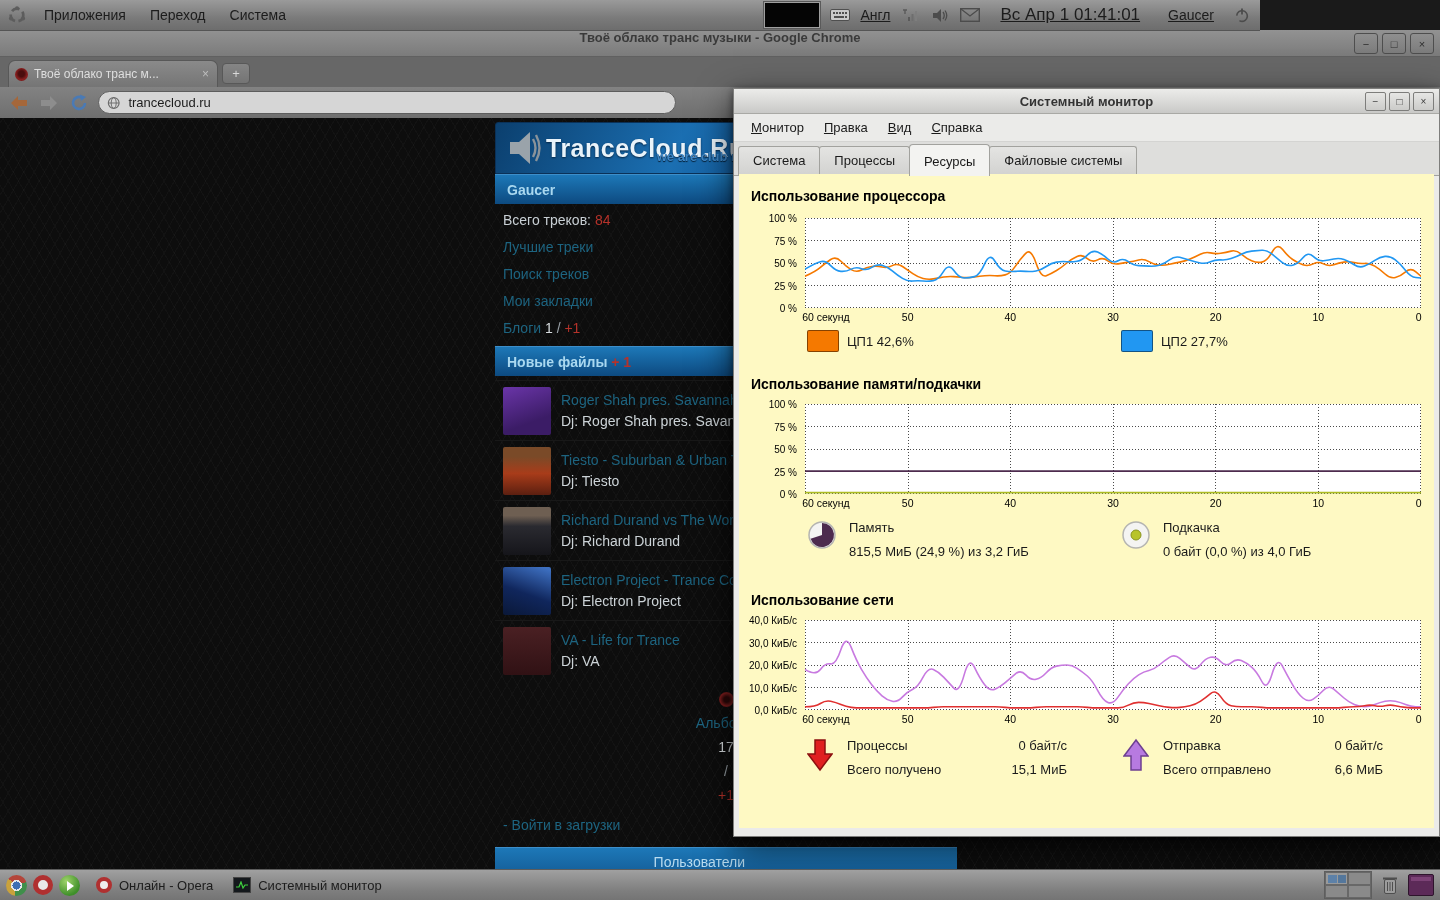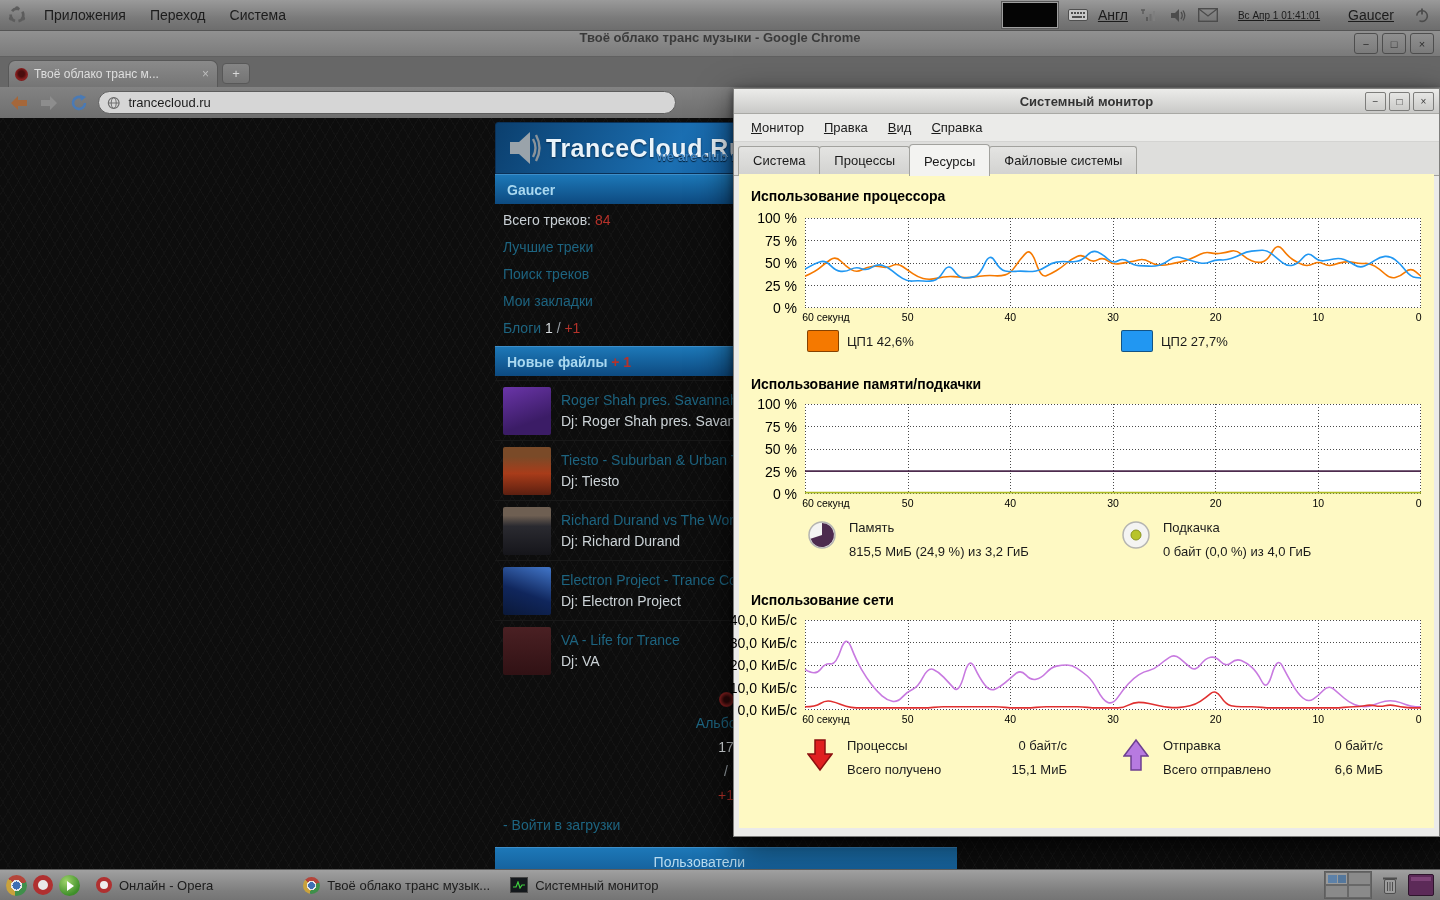--- a/index.html
+++ b/index.html
@@ -1,29 +1,29 @@
 <!DOCTYPE html>
 <html><head>
 <meta charset="utf-8">
 <style>
   html,body{margin:0;padding:0;}
   body{width:1440px;height:900px;overflow:hidden;position:relative;
        font-family:"Liberation Sans","DejaVu Sans",sans-serif;background:#1a1a1a;}
 
   
-  .top-panel{position:absolute;top:0;left:0;width:1440px;height:30px;z-index:50;
+  .top-panel{position:absolute;top:0;left:0;width:1260px;height:30px;z-index:50;
     background:linear-gradient(#9a9a9a,#7a7a7a 60%,#6d6d6d);border-bottom:1px solid #555;
     display:flex;align-items:center;color:#1c1c1c;font-size:14px;}
   .panel-menu{padding:0 12px;height:100%;display:flex;align-items:center;cursor:default;}
   .panel-left{display:flex;align-items:center;height:100%;}
   .panel-right{margin-left:auto;display:flex;align-items:center;height:100%;gap:10px;padding-right:8px;text-decoration:underline;}
   .logo-icon{width:18px;height:18px;margin:0 6px 0 8px;}
   .tray-black{width:54px;height:24px;background:#050505;border:1px solid #9f9f9f;outline:1px solid #5a5a5a;}
   .tray-icon{width:20px;height:16px;display:flex;align-items:center;justify-content:center;}
-  .clock{font-size:10px;padding:0 10px;}
+  .clock{font-size:17px;padding:0 10px;}
   .user-name{padding:0 8px;}
 
   
   .chrome-win{position:absolute;top:30px;left:0;width:1440px;height:840px;background:#6d6d6d;z-index:1;}
   .chrome-title{height:26px;background:linear-gradient(#929292,#7b7b7b);display:flex;align-items:flex-start;
     border-bottom:1px solid #606060;position:relative;}
   .chrome-title .t{flex:1;text-align:center;font-weight:bold;font-size:13px;color:#3a3a3a;}
   .winbtns{position:absolute;right:6px;top:3px;display:flex;gap:4px;}
   .wbtn{width:22px;height:19px;border:1px solid #4e4e4e;border-radius:3px;display:flex;align-items:center;
     justify-content:center;font-size:11px;color:#2d2d2d;background:linear-gradient(#8f8f8f,#7c7c7c);}
@@ -98,21 +98,21 @@
   .mon-menubar{height:27px;display:flex;align-items:center;padding-left:8px;gap:2px;border-bottom:1px solid #d4d4d2;}
   .mon-menubar .mi{padding:3px 9px;}
   .mfirst{text-decoration:underline;}
   .mon-tabs{height:33px;background:#dededc;border-bottom:1px solid #a2a29e;display:flex;align-items:flex-end;padding-left:4px;}
   .mtab{padding:6px 14px 7px;border:1px solid #a2a29e;border-bottom:none;background:linear-gradient(#e4e4e2,#d2d2d0);
     margin-right:-1px;border-radius:3px 3px 0 0;position:relative;}
   .mtab.active{background:#f3f3f1;padding-top:9px;z-index:2;margin-bottom:-1px;border-radius:4px 4px 0 0;}
   .mon-content{position:absolute;top:85px;left:5px;right:5px;bottom:8px;background:#fef9c3;}
   .sec-h{position:absolute;left:12px;font-weight:bold;font-size:14px;color:#000;}
   .chart{position:absolute;left:66px;width:616px;height:90px;background:#fff;}
-  .chart .ylabels span{position:absolute;right:0;transform:translateY(-50%);font-size:14px;color:#000;white-space:nowrap;}
+  .chart .ylabels span{position:absolute;right:0;transform:translateY(-50%);font-size:10px;color:#000;white-space:nowrap;}
   .chart .ylabels{position:absolute;left:-66px;top:0;bottom:0;width:58px;}
   .chart .xlabels{position:absolute;left:0;right:0;top:100%;height:16px;margin-top:3px;}
   .chart .xlabels span{position:absolute;font-size:10.5px;color:#000;white-space:nowrap;}
   .legend-cpu{position:absolute;display:flex;align-items:center;gap:8px;}
   .swatch{width:30px;height:20px;border-radius:2px;border:1px solid rgba(0,0,0,0.45);}
   .sw-cpu1{background:#f57900;}
   .sw-cpu2{background:#2197f2;}
   .leg-group{position:absolute;display:flex;gap:12px;align-items:flex-start;}
   .leg-group .txt{display:flex;flex-direction:column;gap:9px;}
   .pie-ic{width:30px;height:30px;}
@@ -536,24 +536,20 @@
 <div class="taskbar">
   <div class="launch">
     <span class="ball"></span>
     <span class="opera-o"></span>
     <span class="playbtn"></span>
   </div>
   <div class="taskbtn">
     <span class="mini-opera"></span>
     <span>Онлайн - Opera</span>
   </div>
-  <div class="taskbtn spaced">
-    <span class="mini-ball"></span>
-    <span>Твоё облако транс музык...</span>
-  </div>
   <div class="taskbtn">
     <span class="mini-mon">
       <svg width="12" height="8" viewBox="0 0 12 8">
           <polyline points="0,6 3,6 5,1 7,7 9,4 12,4" fill="none" stroke="#3fd03f" stroke-width="1.2"></polyline>
         </svg>
     </span>
     <span>Системный монитор</span>
   </div>
   <div class="tb-right">
     <div class="wsw">

